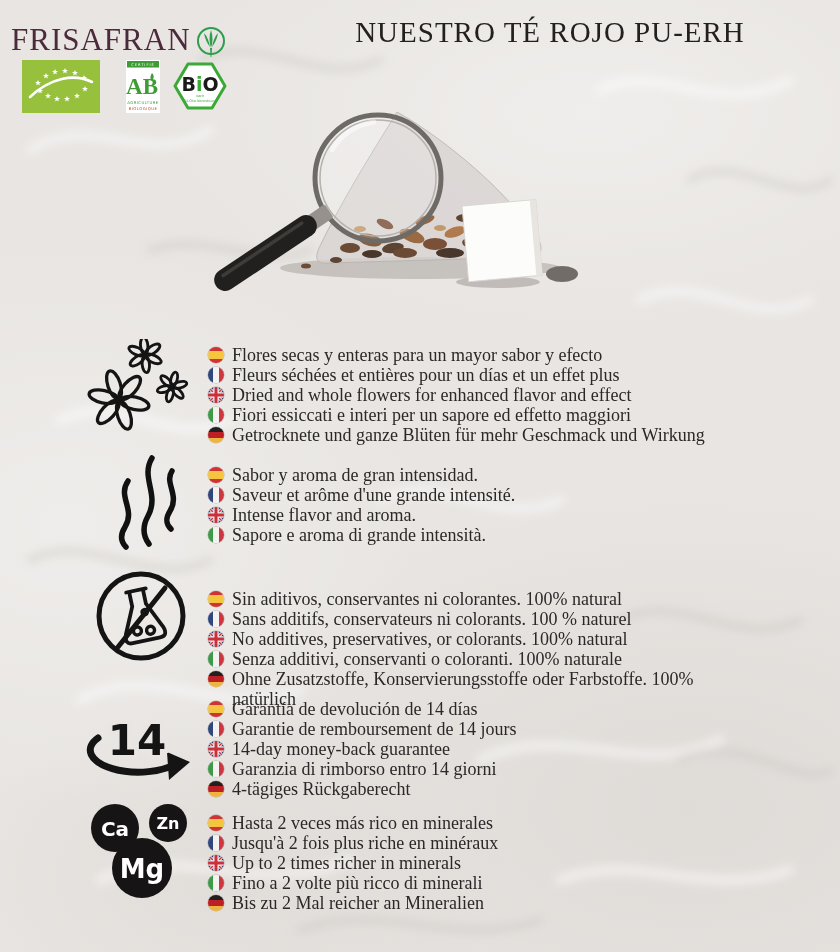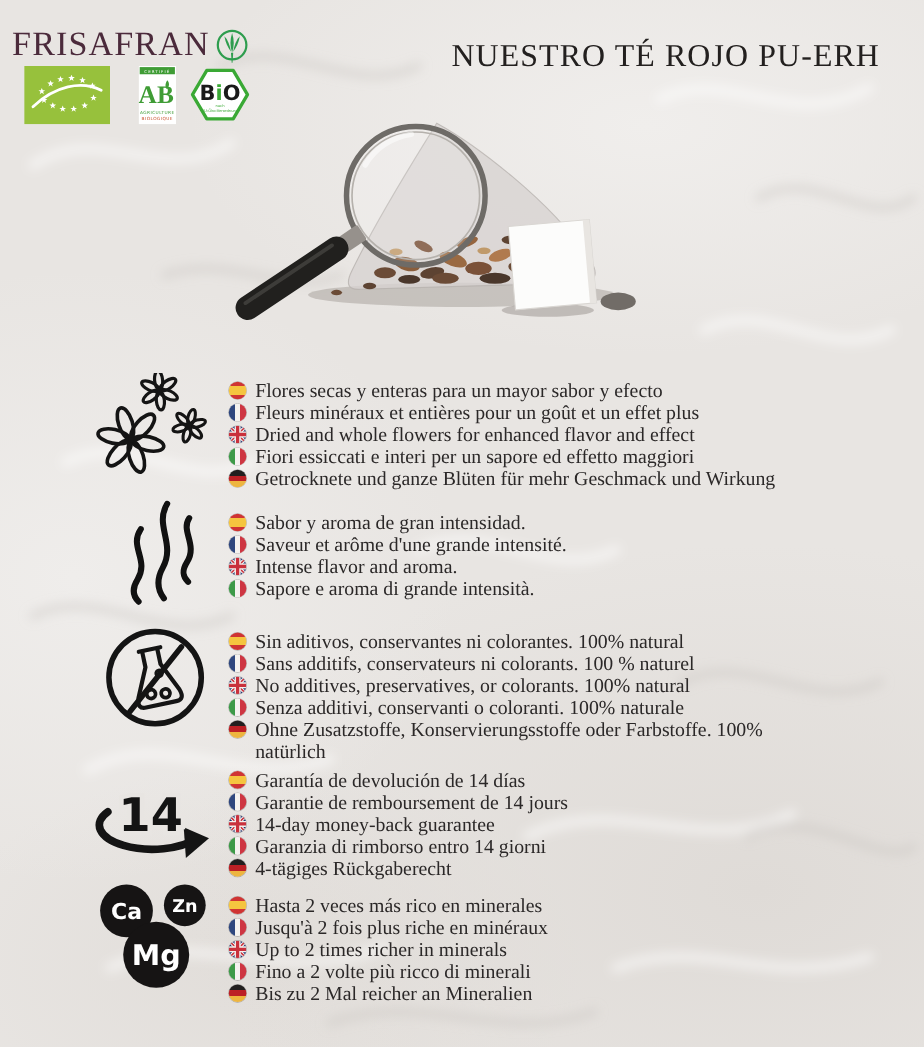--- a/index.html
+++ b/index.html
@@ -15,33 +15,33 @@
   }
   .texture{position:absolute;left:0;top:0;}
   
   .brand{position:absolute;left:11px;top:22px;display:flex;align-items:flex-start;}
   .brand-name{font-size:31px;letter-spacing:1px;color:#4b2a3b;}
   .brand-mark{margin-left:4px;margin-top:2px;}
   .certs{position:absolute;left:22px;top:60px;display:flex;align-items:flex-start;}
   .cert-eu{width:78px;height:53px;}
   .cert-ab{width:34px;height:53px;margin-left:26px;}
   .cert-bio{width:56px;height:56px;margin-left:12px;margin-top:-2px;}
-  .title-block{position:absolute;left:300px;top:35px;width:500px;text-align:right;}
+  .title-block{position:absolute;left:300px;top:16px;width:500px;text-align:center;}
   .title-block h1{margin:0;font-size:29px;font-weight:normal;letter-spacing:1px;color:#23201f;}
   .subtitle{margin:3px auto 0;width:478px;font-size:15.5px;line-height:16px;letter-spacing:.3px;color:#2b2828;}
   
   .hero{position:absolute;left:150px;top:98px;}
   
   .feature{position:absolute;left:0;width:840px;}
   .f1{top:333px;} .f2{top:453px;} .f3{top:561px;} .f4{top:687px;} .f5{top:801px;}
   .feature-icon{position:absolute;}
   .fi1{left:86px;top:6px;} .fi2{left:116px;top:2px;} .fi3{left:94px;top:8px;}
   .fi4{left:82px;top:12px;} .fi5{left:84px;top:2px;}
   .feature-lines{position:absolute;left:208px;top:12px;width:600px;}
-  .f3 .feature-lines{width:500px;}
+  .f3 .feature-lines{width:500px;margin-top:16px;}
   .fl{display:flex;align-items:flex-start;line-height:20px;font-size:18px;}
   .flag{flex:none;width:16px;height:16px;border-radius:50%;overflow:hidden;
         margin:2px 8px 0 0;box-shadow:0 0 0 .5px rgba(0,0,0,.25);}
   .flag svg{display:block;width:16px;height:16px;}
   .flag-es{background:linear-gradient(180deg,#cf3433 0 27%,#f5c53f 27% 73%,#cf3433 73% 100%);}
   .flag-fr{background:linear-gradient(90deg,#2f477e 0 34%,#f4f2ef 34% 66%,#ce3642 66% 100%);}
   .flag-it{background:linear-gradient(90deg,#3d9a48 0 34%,#f4f2ef 34% 66%,#ce3642 66% 100%);}
   .flag-de{background:linear-gradient(180deg,#221f1f 0 33%,#bc2025 33% 66%,#edb53f 66% 100%);}
   .ft{flex:1;}
 </style>
@@ -214,21 +214,21 @@
         </g>
       </g>
     </svg>
     <div class="feature-lines">
       <div class="fl">
           <span class="flag flag-es"></span>
           <span class="ft">Flores secas y enteras para un mayor sabor y efecto</span>
         </div>
       <div class="fl">
           <span class="flag flag-fr"></span>
-          <span class="ft">Fleurs minéraux et entières pour un goût et un effet plus</span>
+          <span class="ft">Fleurs séchées et entières pour un días et un effet plus</span>
         </div>
       <div class="fl">
           <span class="flag flag-uk">
             <svg viewBox="0 0 32 32">
               <rect width="32" height="32" fill="#23356f"></rect>
               <path d="M0,0 32,32 M32,0 0,32" stroke="#f3f1ee" stroke-width="6.5"></path>
               <path d="M0,0 32,32 M32,0 0,32" stroke="#c9303c" stroke-width="2.8"></path>
               <path d="M16,0 V32 M0,16 H32" stroke="#f3f1ee" stroke-width="11"></path>
               <path d="M16,0 V32 M0,16 H32" stroke="#c9303c" stroke-width="6"></path>
             </svg>

